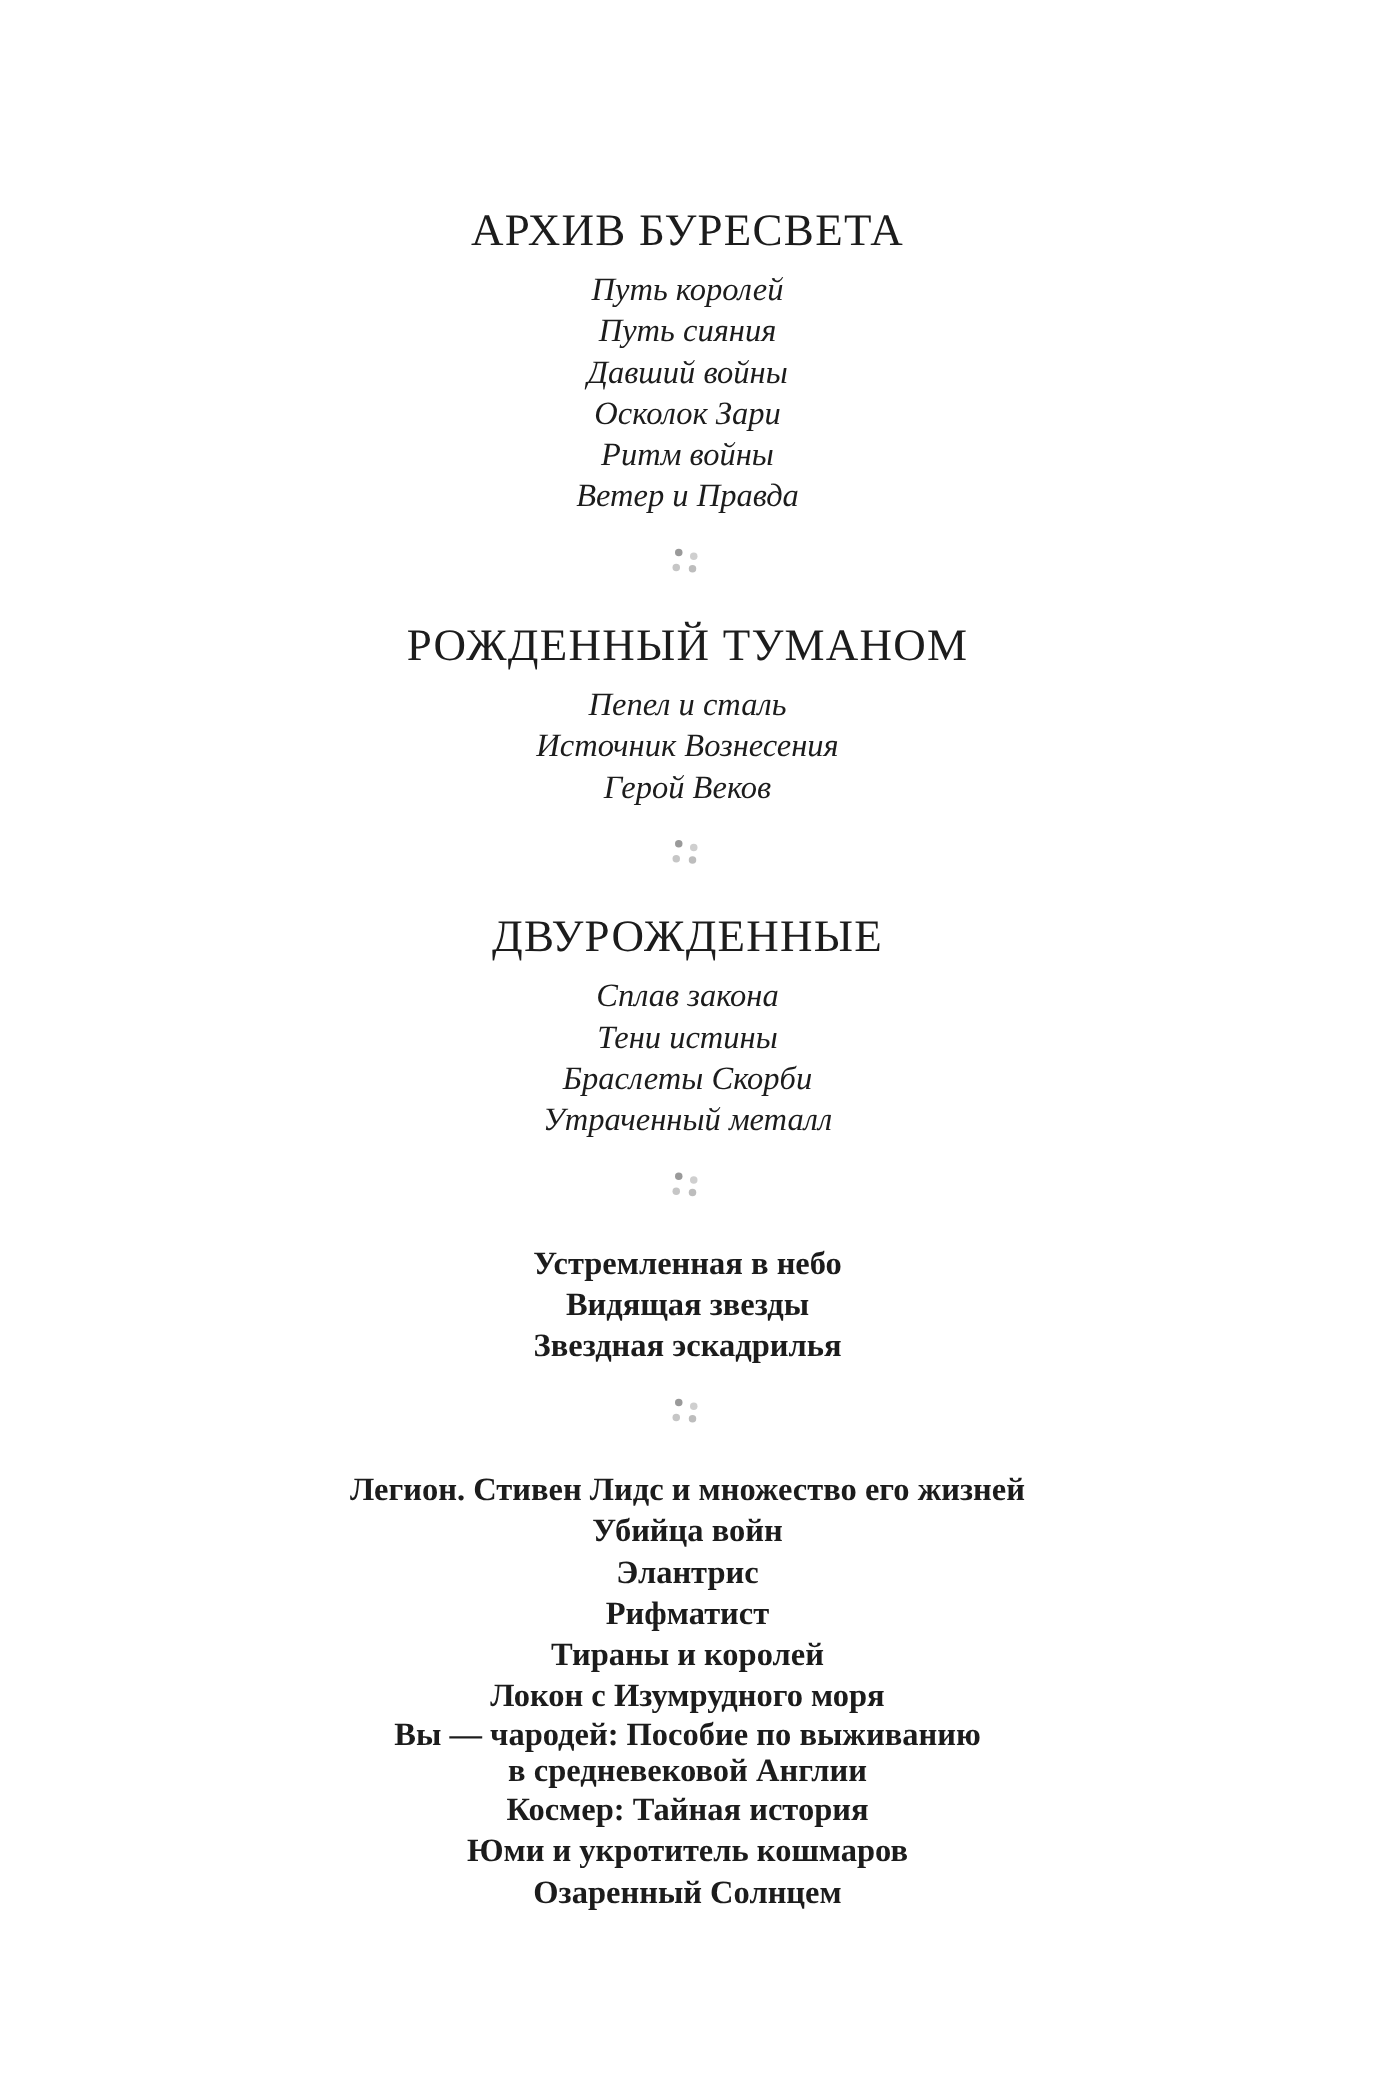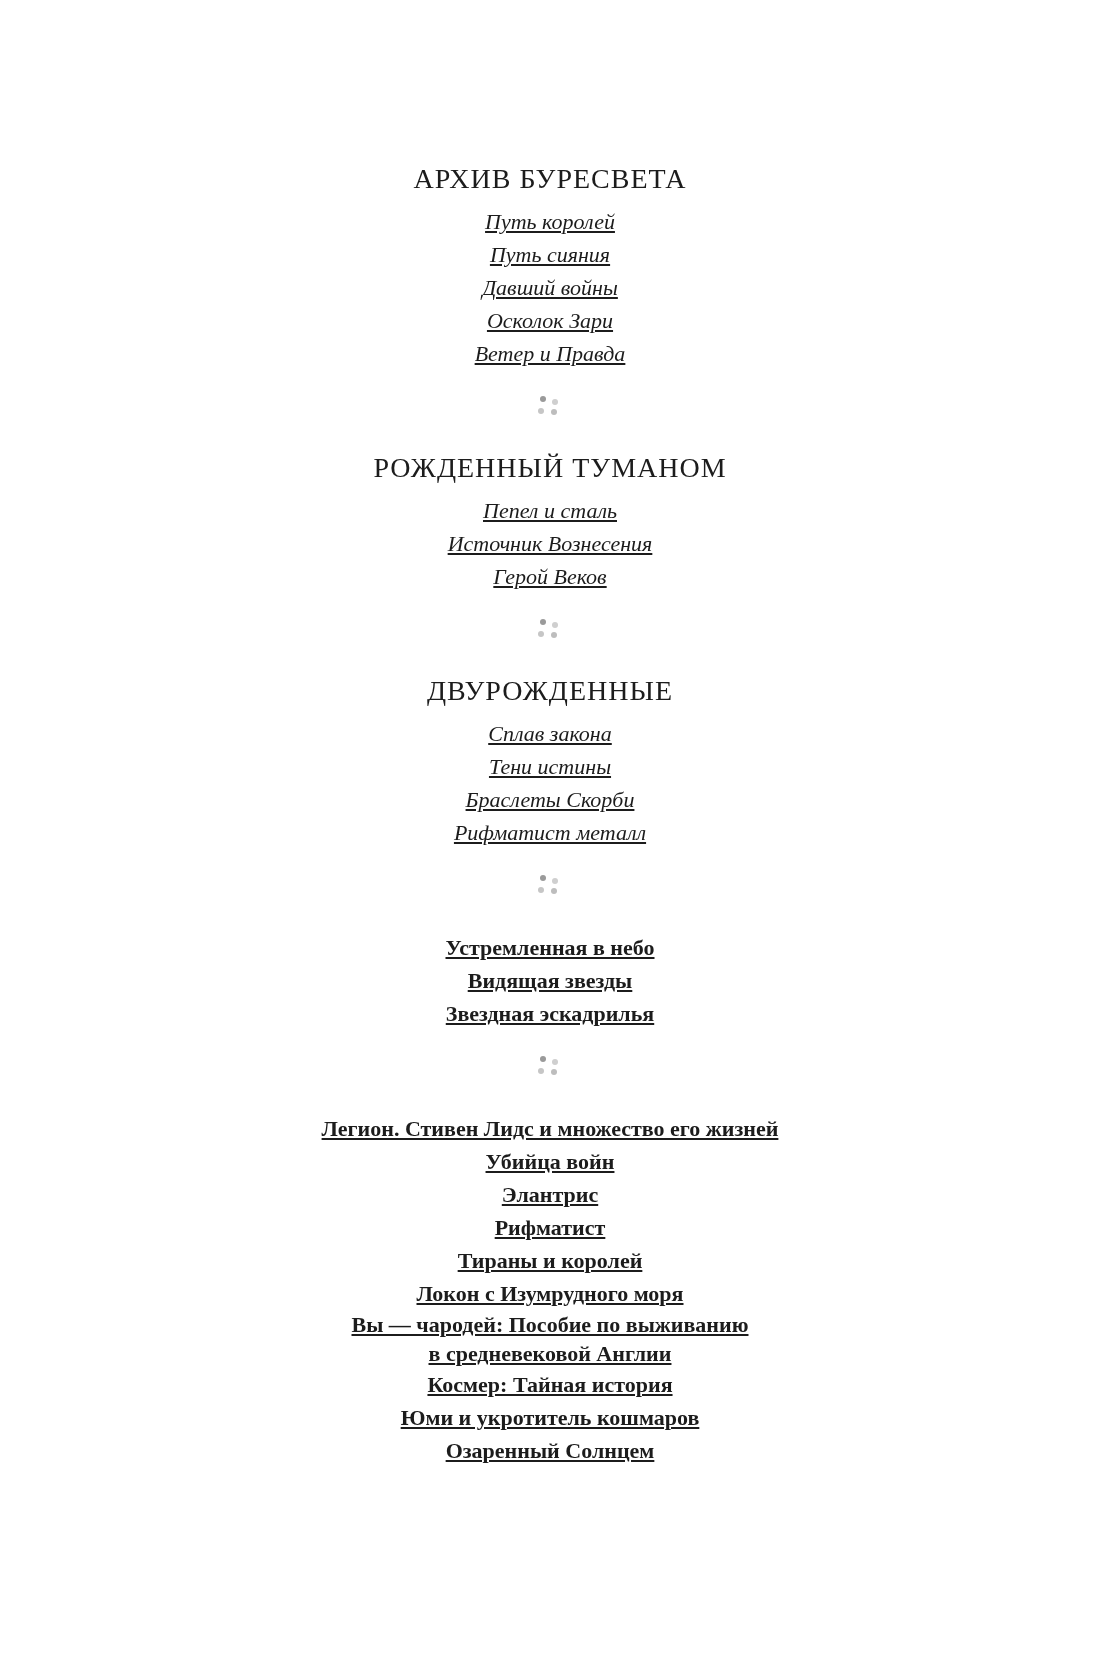--- a/index.html
+++ b/index.html
@@ -14,32 +14,31 @@
     margin: 0 auto;
     background: #ffffff;
     font-family: "Liberation Serif", "DejaVu Serif", serif;
     color: #1c1c1c;
     text-align: center;
     box-sizing: border-box;
     padding-top: 163px;
     overflow: hidden;
   }
   .series-heading {
-    font-size: 28px;
+    font-size: 36px;
     font-weight: 400;
     letter-spacing: 1px;
     margin: 0 0 10px 0;
     color: #1c1c1c;
   }
   .book-item {
-    font-size: 22px;
+    font-size: 26px;
     line-height: 33px;
     margin: 0;
     white-space: pre-line;
-    text-decoration: underline;
   }
   .italic .book-item {
     font-style: italic;
     font-weight: 400;
   }
   .bold .book-item {
     font-style: normal;
     font-weight: 700;
   }
   .section {
@@ -69,20 +68,21 @@
 <body>
 
 <div class="page">
 
   <div class="section italic">
     <h2 class="series-heading">АРХИВ БУРЕСВЕТА</h2>
     <div class="book-item">Путь королей</div>
     <div class="book-item">Путь сияния</div>
     <div class="book-item">Давший войны</div>
     <div class="book-item">Осколок Зари</div>
+    <div class="book-item">Ритм войны</div>
     <div class="book-item">Ветер и Правда</div>
   </div>
 
   <div class="ornament">
     <span class="dot d1"></span>
     <span class="dot d2"></span>
     <span class="dot d3"></span>
     <span class="dot d4"></span>
   </div>
 
@@ -98,21 +98,21 @@
     <span class="dot d2"></span>
     <span class="dot d3"></span>
     <span class="dot d4"></span>
   </div>
 
   <div class="section italic">
     <h2 class="series-heading">ДВУРОЖДЕННЫЕ</h2>
     <div class="book-item">Сплав закона</div>
     <div class="book-item">Тени истины</div>
     <div class="book-item">Браслеты Скорби</div>
-    <div class="book-item">Рифматист металл</div>
+    <div class="book-item">Утраченный металл</div>
   </div>
 
   <div class="ornament">
     <span class="dot d1"></span>
     <span class="dot d2"></span>
     <span class="dot d3"></span>
     <span class="dot d4"></span>
   </div>
 
   <div class="section bold">

